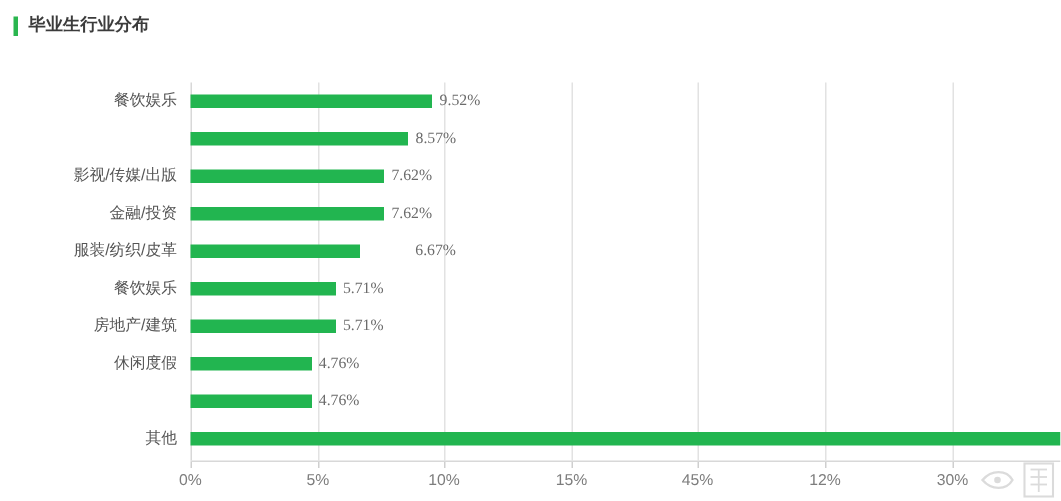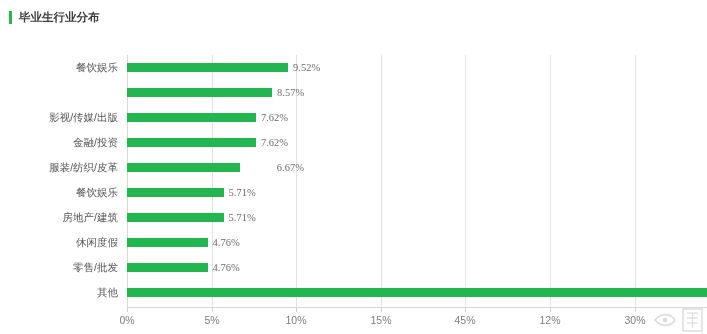--- a/index.html
+++ b/index.html
@@ -226,21 +226,20 @@
         </div>
       </div>
       <div class="row">
         <div class="cat-label">休闲度假</div>
         <div class="bar-wrap">
           <div class="bar" style="width: 80.5392px; background: rgb(34, 181, 80);"></div>
           <div class="bar-value" style="left: 85.5392px;">4.76%</div>
         </div>
       </div>
       <div class="row">
-        <div class="cat-label">零售/批发</div>
         <div class="bar-wrap">
           <div class="bar" style="width: 80.5392px; background: rgb(34, 181, 80);"></div>
           <div class="bar-value" style="left: 85.5392px;">4.76%</div>
         </div>
       </div>
       <div class="row">
         <div class="cat-label">其他</div>
         <div class="bar-wrap">
           <div class="bar" style="width: 580px; background: rgb(34, 181, 80);"></div>
         </div>

